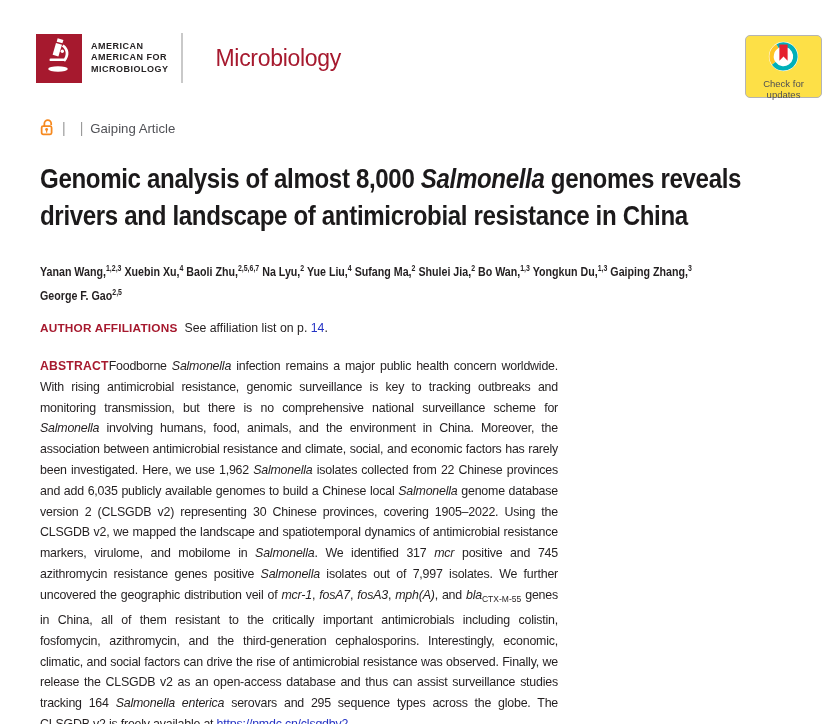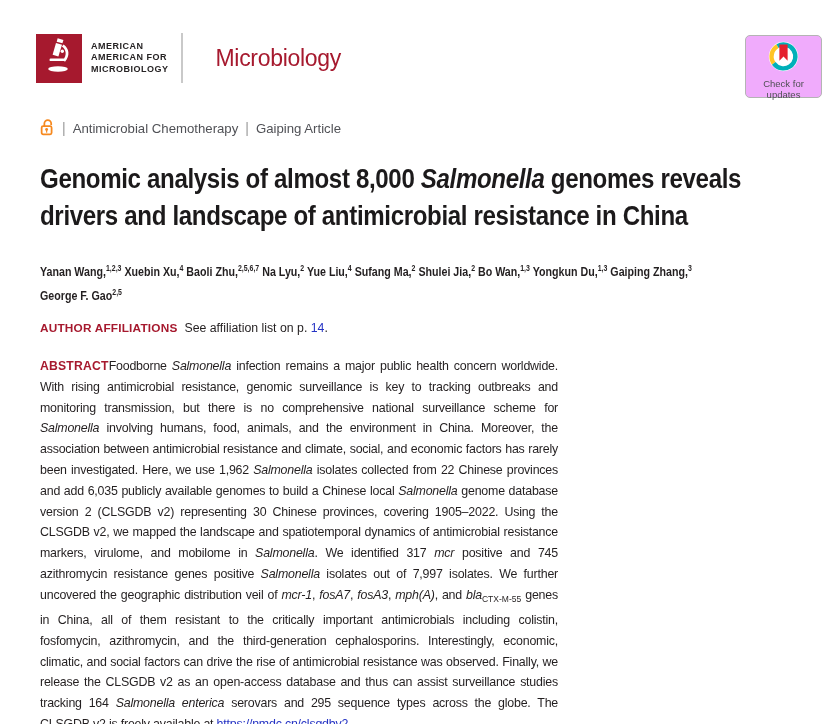--- a/index.html
+++ b/index.html
@@ -12,21 +12,21 @@
   
   .asm-header{position:absolute;left:36px;top:33px;display:flex;align-items:center;}
   .asm-square{width:46px;height:49px;background:#a6192e;display:flex;align-items:center;justify-content:center;flex:0 0 auto;}
   .asm-text{margin-left:9px;font-size:9px;font-weight:bold;letter-spacing:.5px;line-height:11.5px;color:#262324;white-space:nowrap;}
   .hdr-divider{width:2px;height:50px;background:#c9c9c9;margin:0 12px;}
   .journal{color:#a6192e;}
   .j-top{font-size:23px;font-weight:400;margin-left:21px;letter-spacing:-.3px;line-height:22px;}
   .j-bottom{font-size:34px;font-weight:700;letter-spacing:-.8px;line-height:30px;margin-top:-3px;}
   
   .crossmark{position:absolute;left:745px;top:35px;width:77px;height:63px;box-sizing:border-box;
-    border:1px solid #b4b4b4;border-radius:5px;background:#f0abfc;
+    border:1px solid #b4b4b4;border-radius:5px;background:#fde047;
     display:flex;flex-direction:column;align-items:center;padding-top:4px;cursor:pointer;}
   .cm-label{font-size:9.5px;color:#4e4f53;text-align:center;line-height:10.5px;margin-top:2px;width:62px;}
   
   .meta-row{position:absolute;left:40px;top:117px;display:flex;align-items:center;font-size:13.2px;color:#505156;}
   .meta-sep{color:#9a9a9a;margin:0 7px;font-size:14px;}
   .oa-icon{position:relative;top:1px;}
   
   .title-block{position:absolute;left:40px;top:161px;}
   .title-line{font-size:28px;font-weight:700;color:#1c1a1b;letter-spacing:-.4px;line-height:36.5px;
     white-space:nowrap;transform:scaleX(.86);transform-origin:0 0;}
@@ -93,21 +93,20 @@
     <svg width="15" height="19" viewBox="0 0 22 26">
       <g stroke="#f6891f" fill="none" stroke-width="2.6">
         <rect x="2.4" y="11" width="14.6" height="12" rx="2.2"></rect>
         <path d="M6.4 11 V7.2 a5 5 0 0 1 10 0 V9.4"></path>
       </g>
       <circle cx="9.7" cy="16" r="2.1" fill="#f6891f"></circle>
       <rect x="8.9" y="17" width="1.7" height="3.6" fill="#f6891f"></rect>
     </svg>
   </span>
   <span class="meta-sep">|</span>
-  <span>Antimicrobial Chemotherapy</span>
   <span class="meta-sep">|</span>
   <span>Gaiping Article</span>
 </div>
 
 <div class="title-block">
   <div class="title-line"><span class="seg-n">Genomic analysis of almost 8,000 </span><span class="seg-it">Salmonella</span><span class="seg-n"> genomes reveals</span></div>
   <div class="title-line"><span class="seg-n">drivers and landscape of antimicrobial resistance in China</span></div>
 </div>
 
 <div class="authors">

